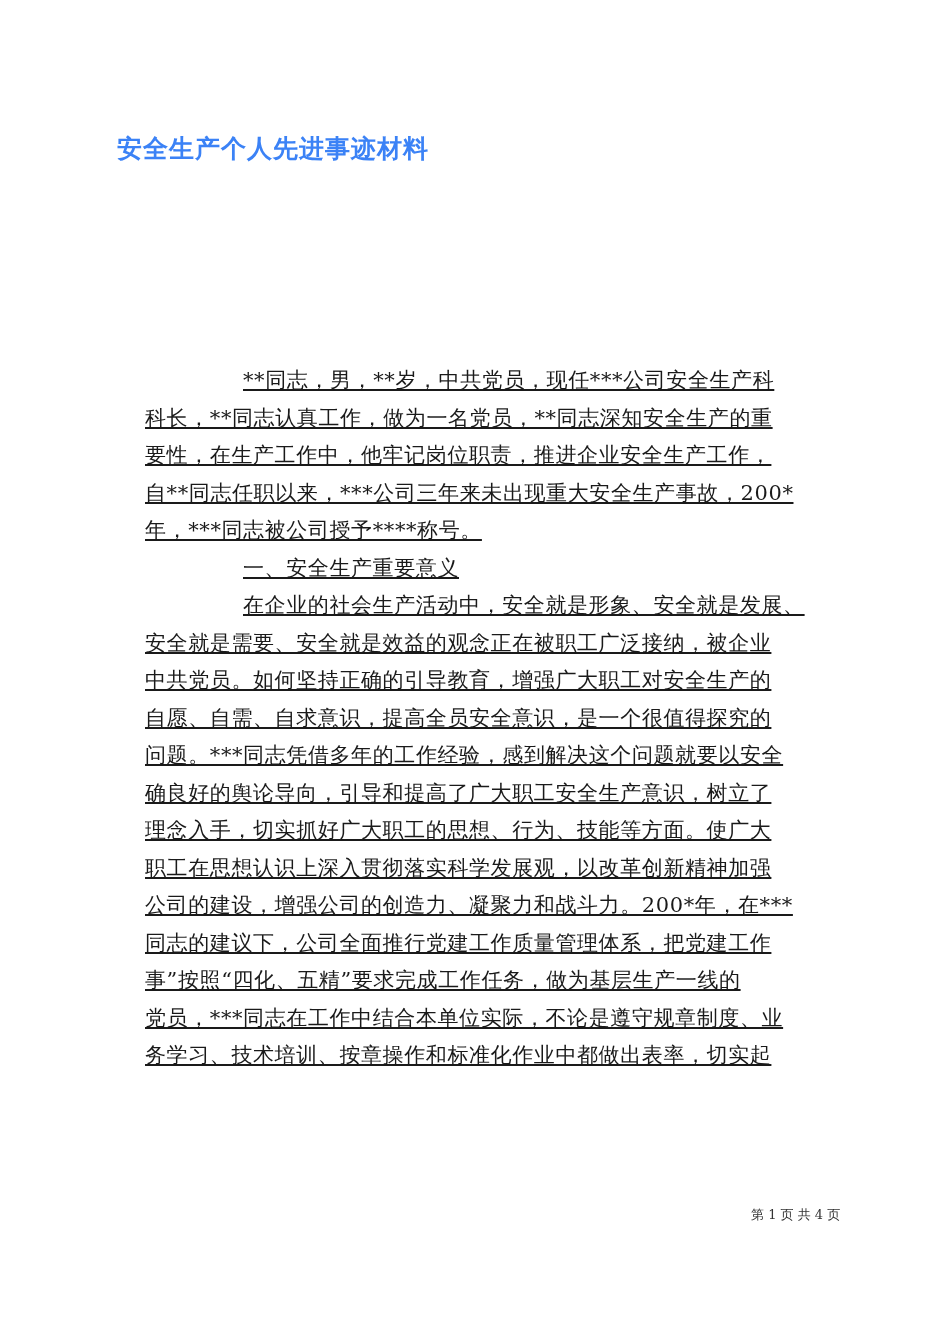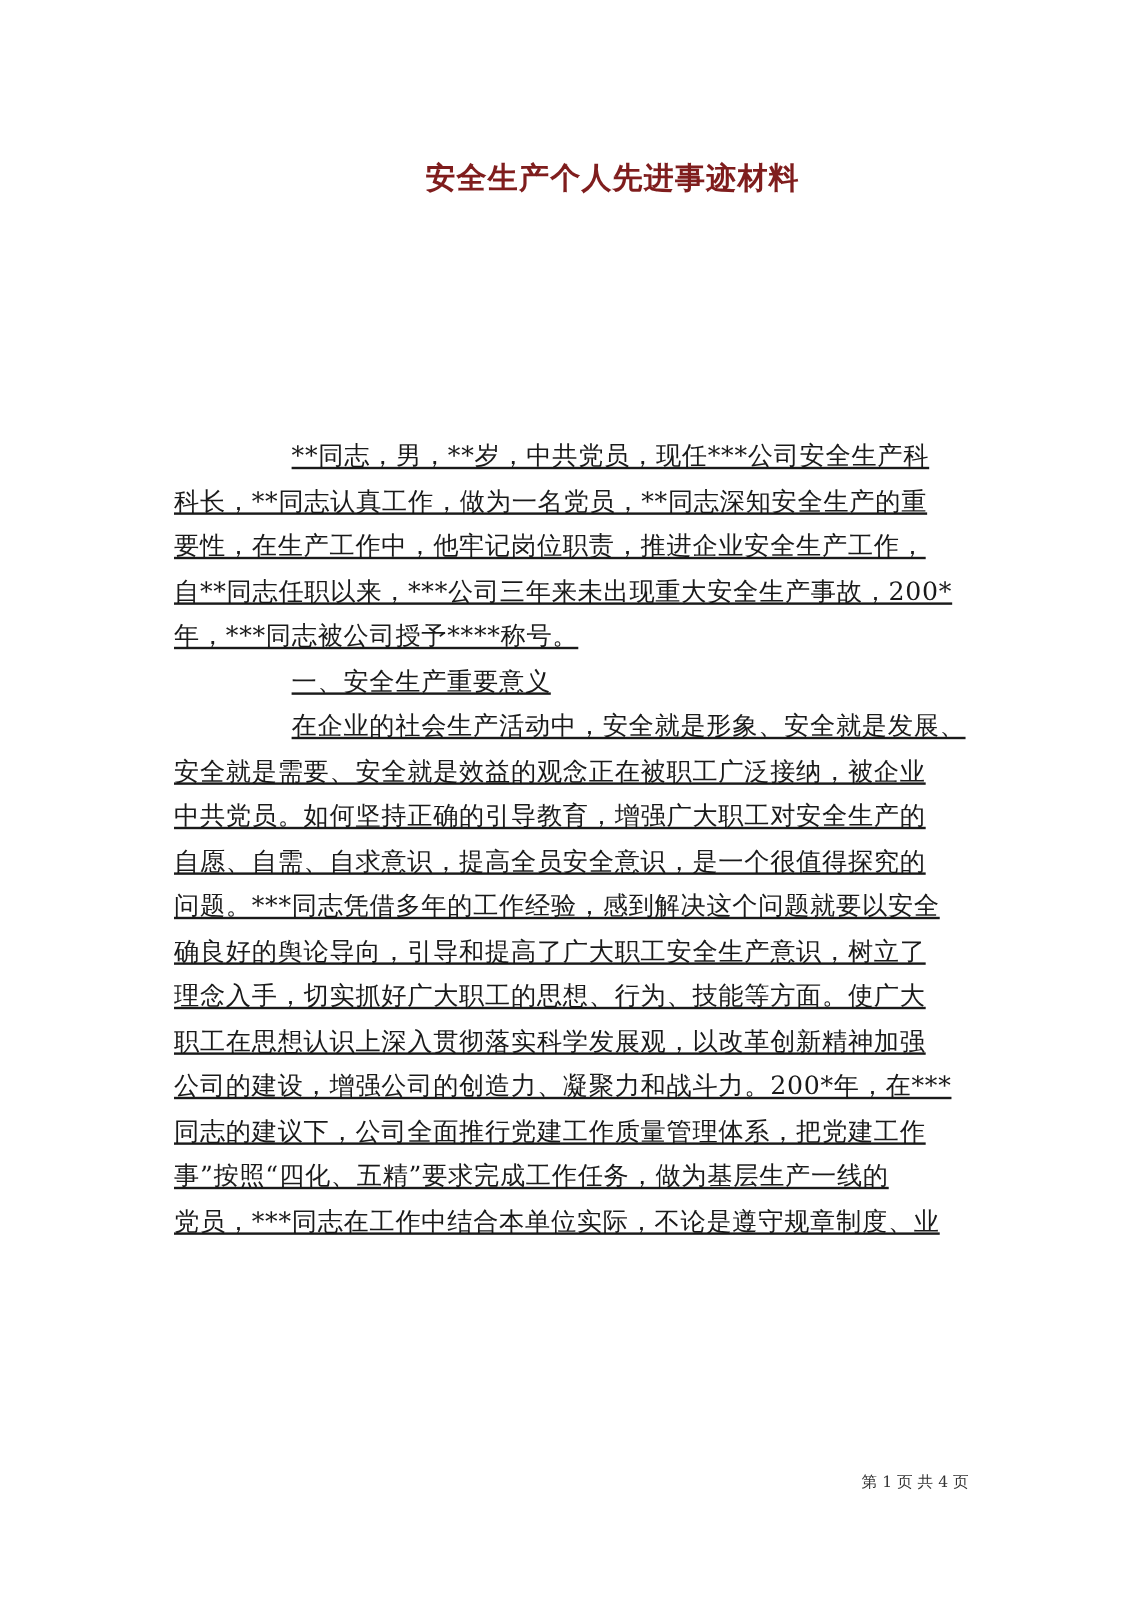--- a/index.html
+++ b/index.html
@@ -1,23 +1,23 @@
 <!DOCTYPE html>
 <html><head>
 <meta charset="utf-8">
 <style>
   html, body { margin: 0; padding: 0; background: #ffffff; }
   body { width: 950px; height: 1344px; position: relative; overflow: hidden;
          font-family: "DejaVu Serif", "Liberation Serif", serif; color: #1a1a1a; }
-  .title { position: absolute; top: 132px; left: 0; width: 950px; padding-left: 71px; box-sizing: border-box;
-           text-align: center; font-size: 25px; font-weight: bold; color: #7f1d1d; letter-spacing: 1px; }
+  .title { position: absolute; top: 132px; left: 0; width: 950px; padding-left: 117px; box-sizing: border-box;
+           text-align: left; font-size: 25px; font-weight: bold; color: #3b82f6; letter-spacing: 1px; }
   .body { position: absolute; top: 362px; left: 145px; width: 690px; text-decoration: underline; }
   .line { height: 37.5px; line-height: 37.5px; font-size: 21px; white-space: nowrap; letter-spacing: 0.6px; }
   .indent { padding-left: 98px; }
-  .footer { position: absolute; top: 1206px; left: 718px; font-size: 13px; color: #333; margin-top: 20px; }
+  .footer { position: absolute; top: 1206px; left: 751px; font-size: 13px; color: #333; }
 </style>
 </head>
 <body>
 
 <div class="title">安全生产个人先进事迹材料</div>
 
 <div class="body">
   <div class="line indent">**同志，男，**岁，中共党员，现任***公司安全生产科</div>
   <div class="line">科长，**同志认真工作，做为一名党员，**同志深知安全生产的重</div>
   <div class="line">要性，在生产工作中，他牢记岗位职责，推进企业安全生产工作，</div>
@@ -29,15 +29,16 @@
   <div class="line">中共党员。如何坚持正确的引导教育，增强广大职工对安全生产的</div>
   <div class="line">自愿、自需、自求意识，提高全员安全意识，是一个很值得探究的</div>
   <div class="line">问题。***同志凭借多年的工作经验，感到解决这个问题就要以安全</div>
   <div class="line">确良好的舆论导向，引导和提高了广大职工安全生产意识，树立了</div>
   <div class="line">理念入手，切实抓好广大职工的思想、行为、技能等方面。使广大</div>
   <div class="line">职工在思想认识上深入贯彻落实科学发展观，以改革创新精神加强</div>
   <div class="line">公司的建设，增强公司的创造力、凝聚力和战斗力。200*年，在***</div>
   <div class="line">同志的建议下，公司全面推行党建工作质量管理体系，把党建工作</div>
   <div class="line">事”按照“四化、五精”要求完成工作任务，做为基层生产一线的</div>
   <div class="line">党员，***同志在工作中结合本单位实际，不论是遵守规章制度、业</div>
+  <div class="line">务学习、技术培训、按章操作和标准化作业中都做出表率，切实起</div>
 </div>
 
 <div class="footer">第 1 页 共 4 页</div>
 
 </body></html>

